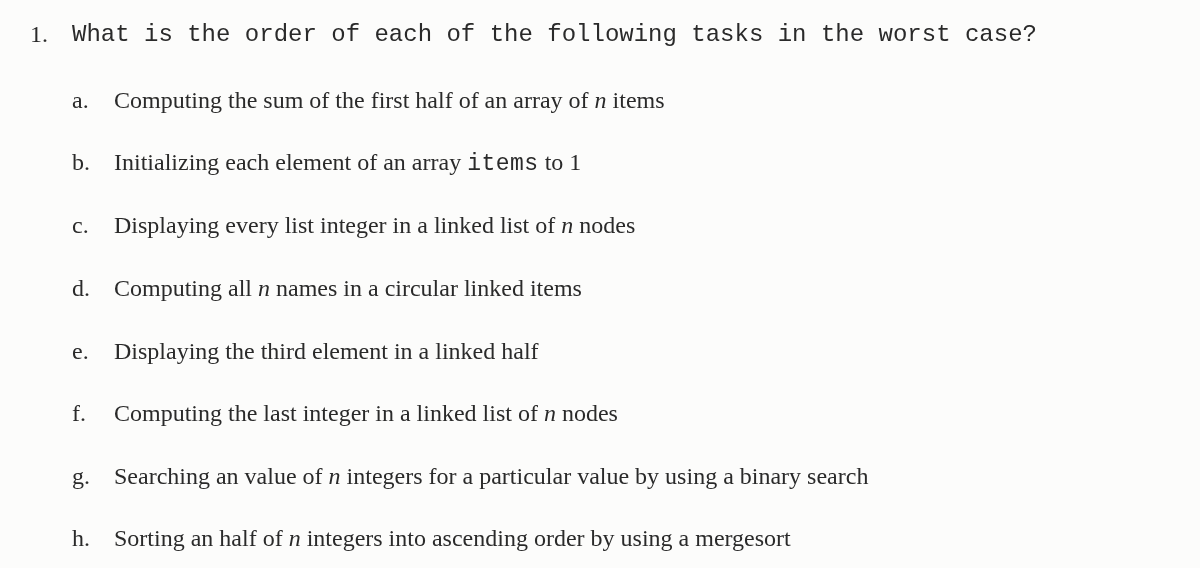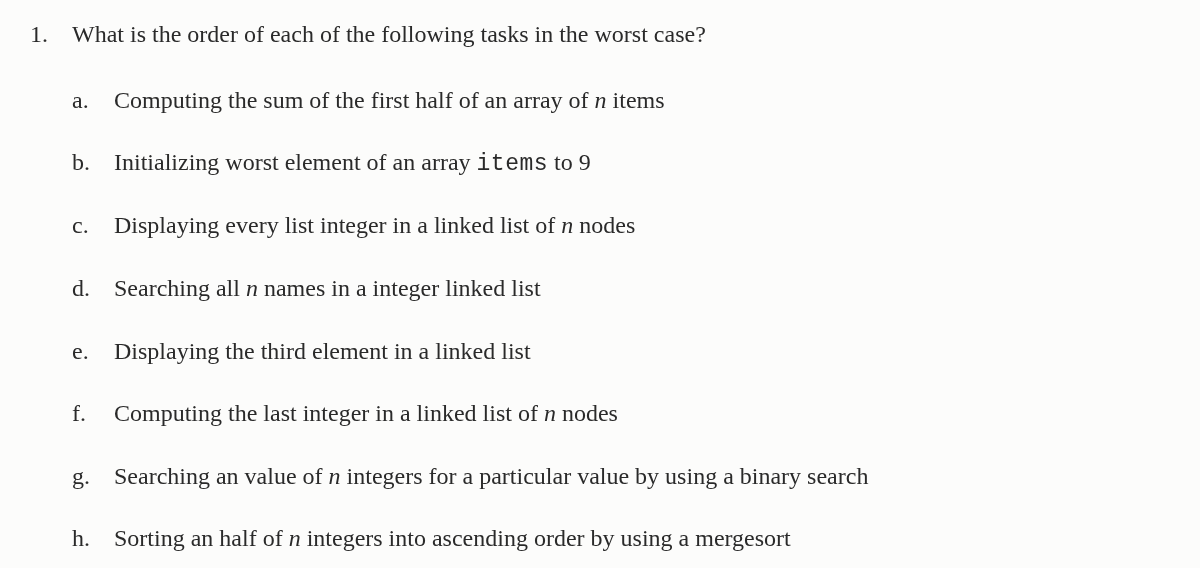--- a/index.html
+++ b/index.html
@@ -19,20 +19,21 @@
     }
     .question {
       display: flex;
       align-items: flex-start;
     }
     .q-num {
       min-width: 42px;
     }
     .q-text {
       flex: 1;
+      font-family: Liberation Mono, monospace;
     }
     .sub-list {
       margin-top: 32px;
       padding-left: 42px;
     }
     .sub-item {
       display: flex;
       align-items: flex-start;
       margin-bottom: 28px;
     }
@@ -72,42 +73,42 @@
   <div class="sub-item item-a">
     <span class="sub-label">a.</span>
     <span class="sub-text">
       <span>Computing the sum of the first half of an array of </span><span class="em">n</span><span> items</span>
     </span>
   </div>
 
   <div class="sub-item item-b">
     <span class="sub-label">b.</span>
     <span class="sub-text">
-      <span>Initializing worst element of an array </span><span class="code">items</span><span> to 9</span>
+      <span>Initializing each element of an array </span><span class="code">items</span><span> to 1</span>
     </span>
   </div>
 
   <div class="sub-item item-c">
     <span class="sub-label">c.</span>
     <span class="sub-text">
       <span>Displaying every list integer in a linked list of </span><span class="em">n</span><span> nodes</span>
     </span>
   </div>
 
   <div class="sub-item item-d">
     <span class="sub-label">d.</span>
     <span class="sub-text">
-      <span>Searching all </span><span class="em">n</span><span> names in a integer linked list</span>
+      <span>Computing all </span><span class="em">n</span><span> names in a circular linked items</span>
     </span>
   </div>
 
   <div class="sub-item item-e">
     <span class="sub-label">e.</span>
     <span class="sub-text">
-      <span>Displaying the third element in a linked list</span>
+      <span>Displaying the third element in a linked half</span>
     </span>
   </div>
 
   <div class="sub-item item-f">
     <span class="sub-label">f.</span>
     <span class="sub-text">
       <span>Computing the last integer in a linked list of </span><span class="em">n</span><span> nodes</span>
     </span>
   </div>
 

